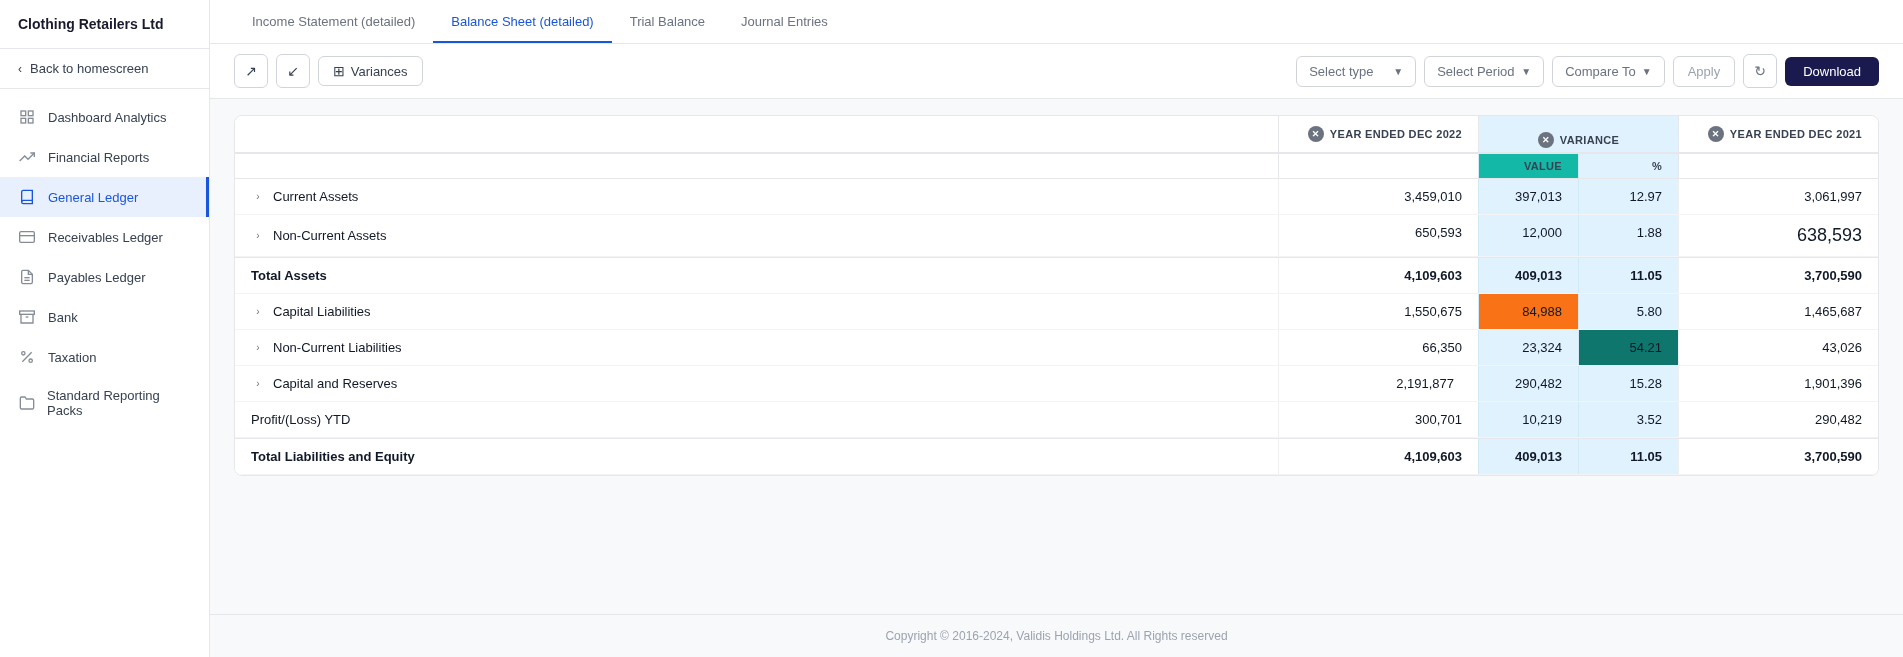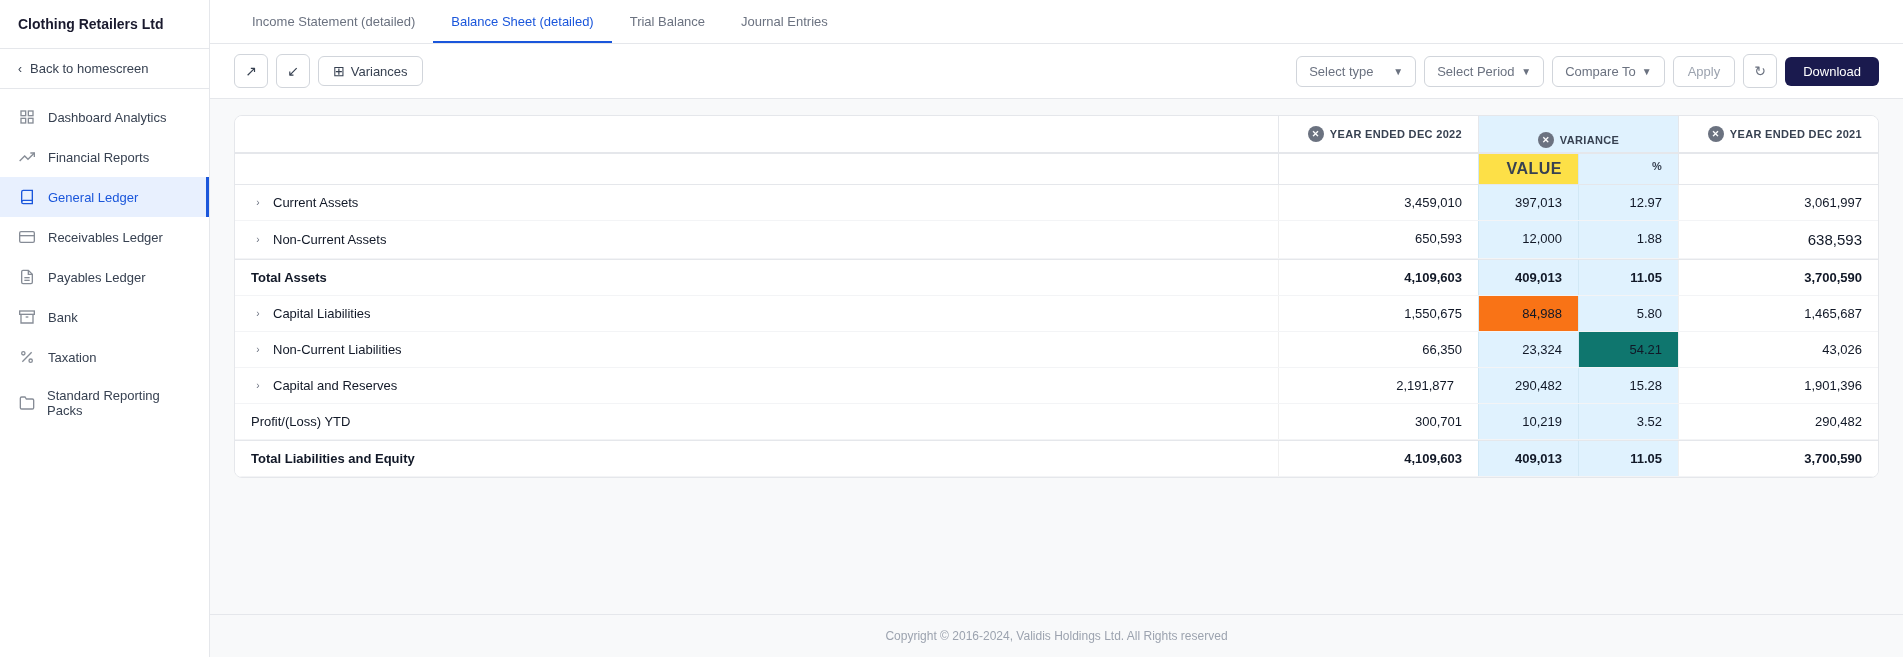--- a/index.html
+++ b/index.html
@@ -375,21 +375,21 @@
         </div>
         <div class="th-cell">
           <span class="close-icon-small">✕</span>
           <span>YEAR ENDED DEC 2021</span>
         </div>
       </div>
 
       <div style="display:grid; grid-template-columns: 1fr 200px 100px 100px 200px; background:#fff; border-bottom: 1px solid #e5e7eb;">
         <div style="padding:6px 16px;"></div>
         <div style="padding:6px 16px; font-size:11px; font-weight:600; text-align:right; text-transform:uppercase; letter-spacing:0.03em; color:#374151; border-left:1px solid #e5e7eb;"></div>
-        <div style="padding:6px 16px; font-size:16px; font-weight:600; text-align:right; text-transform:uppercase; letter-spacing:0.03em; color:#374151; background:#fde047; border-left:1px solid #d1e8f5;">VALUE</div>
+        <div style="padding:6px 16px; font-size:11px; font-weight:600; text-align:right; text-transform:uppercase; letter-spacing:0.03em; color:#374151; background:#14b8a6; border-left:1px solid #d1e8f5;">VALUE</div>
         <div style="padding:6px 16px; font-size:11px; font-weight:600; text-align:right; text-transform:uppercase; letter-spacing:0.03em; color:#374151; background:#e0f2fe; border-left:1px solid #d1e8f5;">%</div>
         <div style="padding:6px 16px; font-size:11px; font-weight:600; text-align:right; text-transform:uppercase; letter-spacing:0.03em; color:#374151; border-left:1px solid #e5e7eb;"></div>
       </div>
 
       <div id="table-body">
           <div style="display: grid; grid-template-columns: 1fr 200px 100px 100px 200px; border-bottom: 1px solid rgb(243, 244, 246);">
             <div style="padding: 10px 16px; font-size: 13px; color: rgb(17, 24, 39); text-align: left; display: flex; align-items: center; gap: 8px;">
               <span style="width: 14px; height: 14px; display: flex; align-items: center; justify-content: center; color: rgb(107, 114, 128); font-size: 10px; cursor: pointer; flex-shrink: 0;">›</span>
               <span>Current Assets</span>
             </div>
@@ -399,21 +399,21 @@
             <div style="padding: 10px 16px; font-size: 13px; color: rgb(17, 24, 39); text-align: right; border-left: 1px solid rgb(240, 240, 240);">3,061,997</div>
           </div>
           <div style="display: grid; grid-template-columns: 1fr 200px 100px 100px 200px; border-bottom: 1px solid rgb(243, 244, 246);">
             <div style="padding: 10px 16px; font-size: 13px; color: rgb(17, 24, 39); text-align: left; display: flex; align-items: center; gap: 8px;">
               <span style="width: 14px; height: 14px; display: flex; align-items: center; justify-content: center; color: rgb(107, 114, 128); font-size: 10px; cursor: pointer; flex-shrink: 0;">›</span>
               <span>Non-Current Assets</span>
             </div>
             <div style="padding: 10px 16px; font-size: 13px; color: rgb(17, 24, 39); text-align: right; border-left: 1px solid rgb(240, 240, 240);">650,593</div>
             <div style="padding: 10px 16px; font-size: 13px; color: rgb(17, 24, 39); text-align: right; background: rgb(224, 242, 254); border-left: 1px solid rgb(209, 232, 245);">12,000</div>
             <div style="padding: 10px 16px; font-size: 13px; color: rgb(17, 24, 39); text-align: right; background: rgb(224, 242, 254); border-left: 1px solid rgb(209, 232, 245);">1.88</div>
-            <div style="padding: 10px 16px; font-size: 15px; color: rgb(17, 24, 39); text-align: right; border-left: 1px solid rgb(240, 240, 240);">638,593</div>
+            <div style="padding: 10px 16px; font-size: 18px; color: rgb(17, 24, 39); text-align: right; border-left: 1px solid rgb(240, 240, 240);">638,593</div>
           </div>
           <div style="display: grid; grid-template-columns: 1fr 200px 100px 100px 200px; border-bottom: 1px solid rgb(243, 244, 246); font-weight: 700; border-top: 1px solid rgb(229, 231, 235); background-color: rgb(255, 255, 255);">
             <div style="padding: 10px 16px; font-size: 13px; color: rgb(17, 24, 39); text-align: left; display: flex; align-items: flex-end; gap: 8px;">
               <span>Total Assets</span>
             </div>
             <div style="padding: 10px 16px; font-size: 13px; color: rgb(17, 24, 39); text-align: right; border-left: 1px solid rgb(240, 240, 240);">4,109,603</div>
             <div style="padding: 10px 16px; font-size: 13px; color: rgb(17, 24, 39); text-align: right; background: rgb(224, 242, 254); border-left: 1px solid rgb(209, 232, 245);">409,013</div>
             <div style="padding: 10px 16px; font-size: 13px; color: rgb(17, 24, 39); text-align: right; background: rgb(224, 242, 254); border-left: 1px solid rgb(209, 232, 245);">11.05</div>
             <div style="padding: 10px 16px; font-size: 13px; color: rgb(17, 24, 39); text-align: right; border-left: 1px solid rgb(240, 240, 240);">3,700,590</div>
           </div>

